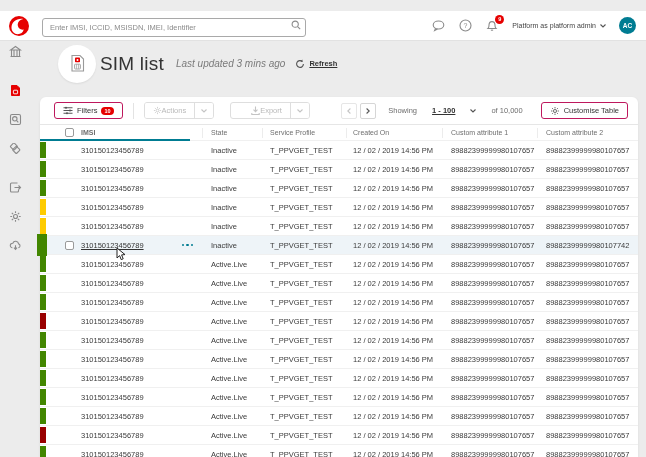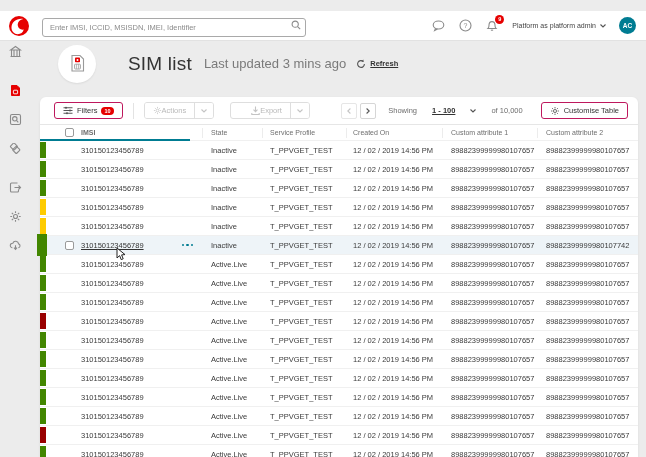--- a/index.html
+++ b/index.html
@@ -26,22 +26,22 @@
   
   .sidebar { position:absolute; left:0; top:30px; bottom:0; width:30px; background:#ececec; z-index:4;
              display:flex; flex-direction:column; align-items:center; padding-top:10px; }
   .sb-item { width:22px; height:22px; display:flex; align-items:center; justify-content:center; margin-bottom:7px; }
   .sb-gap { height:10px; }
 
   
   .page-header { position:absolute; left:30px; top:30px; right:0; height:67px; display:flex; align-items:center; }
   .sim-badge { width:38px; height:38px; border-radius:50%; background:#fff; margin-left:28px;
                display:flex; align-items:center; justify-content:center; box-shadow:0 1px 2px rgba(0,0,0,.08); }
-  .page-title { font-size:19px; font-weight:400; color:#333; margin-left:32px; letter-spacing:.2px; }
-  .updated { font-size:13px; color:#7a7a7a; margin-left:12px; }
+  .page-title { font-size:19px; font-weight:400; color:#333; margin-left:4px; letter-spacing:.2px; }
+  .updated { font-size:10px; color:#7a7a7a; margin-left:12px;font-style:italic; }
   .refresh { display:flex; align-items:center; gap:4px; margin-left:10px; cursor:pointer; }
   .refresh-label { font-size:7.5px; font-weight:bold; color:#333; text-decoration:underline; }
 
   
   .card { position:absolute; left:40px; top:97px; width:598px; height:360px; background:#fff;
           border-radius:6px 6px 0 0; box-shadow:0 1px 3px rgba(0,0,0,.07); }
 
   
   .toolbar { height:28px; display:flex; align-items:center; padding:0 10px 0 14px; border-bottom:1px solid #e6e6e6; }
   .btn { display:flex; align-items:center; gap:4px; height:17px; padding:0 8px; border:1px solid #be185d;

